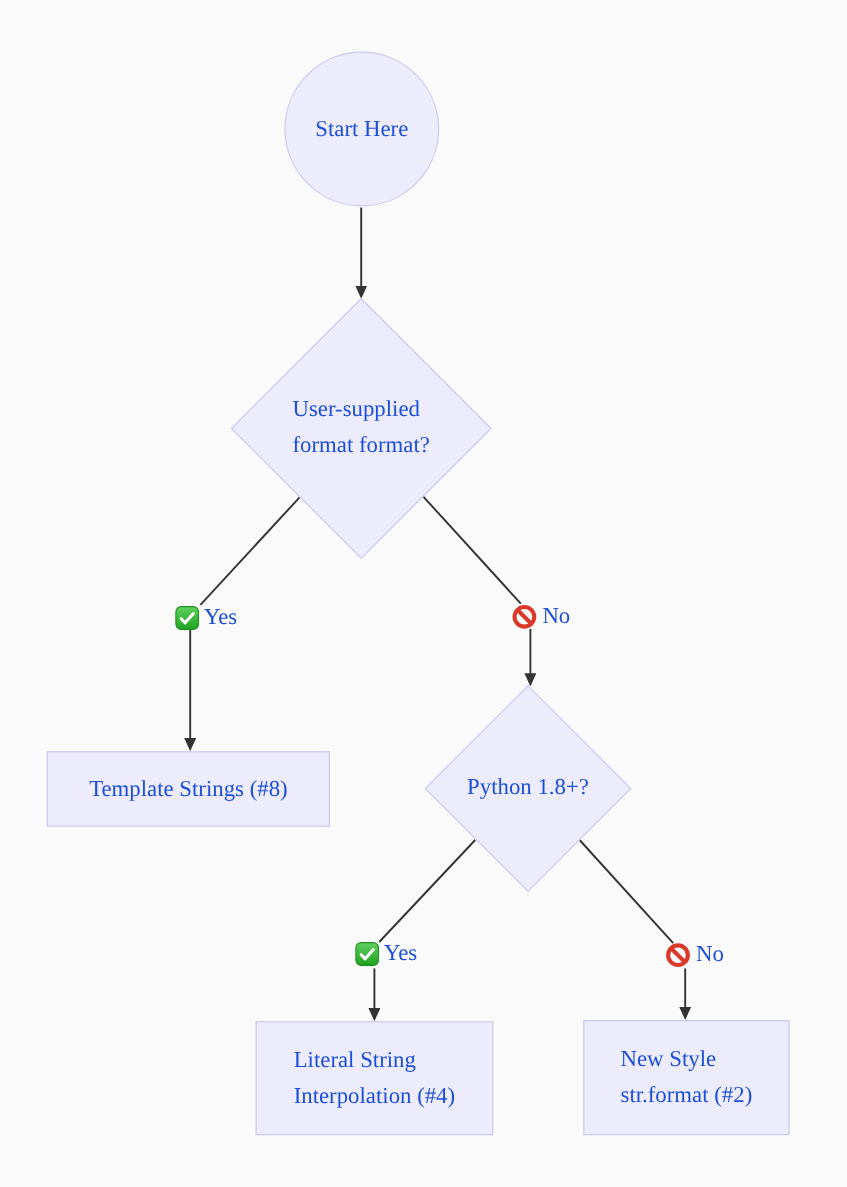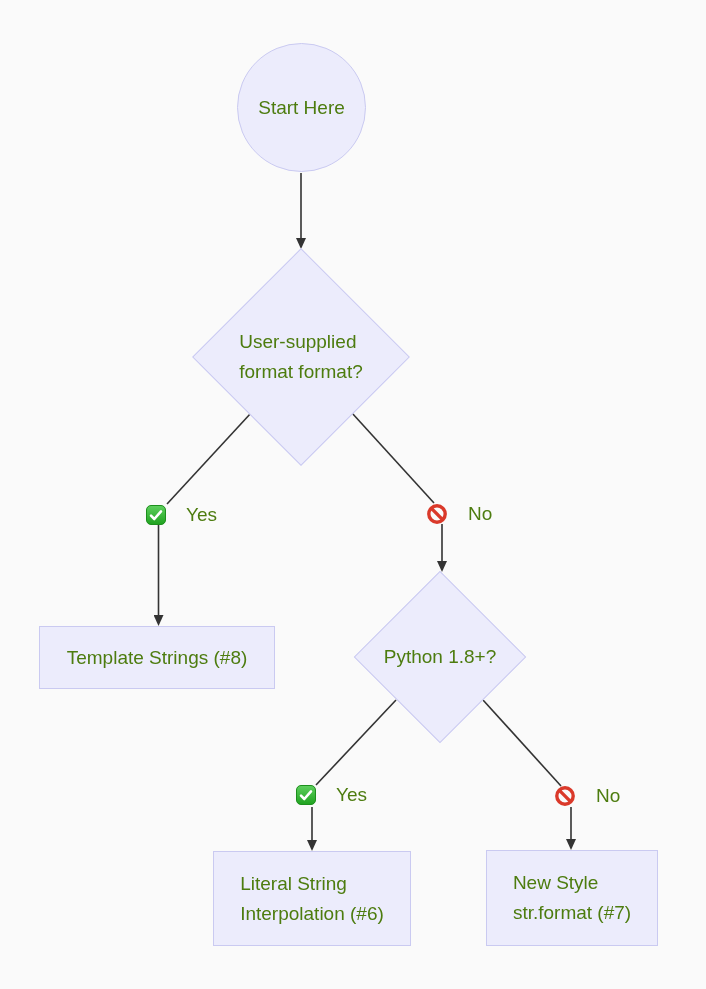--- a/index.html
+++ b/index.html
@@ -1,21 +1,21 @@
 <!DOCTYPE html>
 <html><head>
 <meta charset="utf-8">
 <style>
   html, body { margin:0; padding:0; background:#fafafa; }
   #diagram {
     position:relative;
     width:706px; height:989px;
     background:#fafafa;
-    font-family:Liberation Sans, sans-serif;
-    color:#4d7c0f;
+    font-family:Liberation Serif, serif;
+    color:#1d4ed8;
     overflow:hidden;
   }
   #edges { position:absolute; left:0; top:0; width:706px; height:989px; }
   .edge { stroke:#333333; stroke-width:1.6; fill:none; }
 
   .node {
     position:absolute; box-sizing:border-box;
     background:#ececfc; border:1px solid #cacaf1;
   }
   .node-label {
@@ -30,21 +30,21 @@
     display:flex; align-items:center; justify-content:center;
   }
   .diamond-shape { transform:rotate(45deg); }
   .diamond-label {
     position:absolute;
     transform:translate(-50%,-50%);
     width:max-content;
   }
   .edge-label {
     position:absolute;
-    display:flex; align-items:center; gap:20px;
+    display:flex; align-items:center; gap:4px;
     font-size:19px; line-height:22px;
   }
   .icon { display:inline-flex; flex:0 0 auto; }
 </style>
 </head>
 <body>
 
 <div id="diagram">
 
   <svg id="edges" viewBox="0 0 706 989" xmlns="http://www.w3.org/2000/svg">
@@ -118,21 +118,21 @@
       <svg width="22" height="22" viewBox="0 0 22 22" xmlns="http://www.w3.org/2000/svg">
         <circle cx="11" cy="11" r="8.2" fill="none" stroke="#da392a" stroke-width="3.4"></circle>
         <line x1="5.4" y1="5.4" x2="16.6" y2="16.6" stroke="#da392a" stroke-width="3.4"></line>
       </svg>
     </span>
     <span>No</span>
   </div>
 
   <div class="node rect" style="left:213px; top:851px; width:198px; height:95px;">
     <span class="node-label">Literal String
-Interpolation (#6)</span>
+Interpolation (#4)</span>
   </div>
 
   <div class="node rect" style="left:486px; top:850px; width:172px; height:96px;">
     <span class="node-label">New Style
-str.format (#7)</span>
+str.format (#2)</span>
   </div>
 
 </div>
 
 </body></html>

